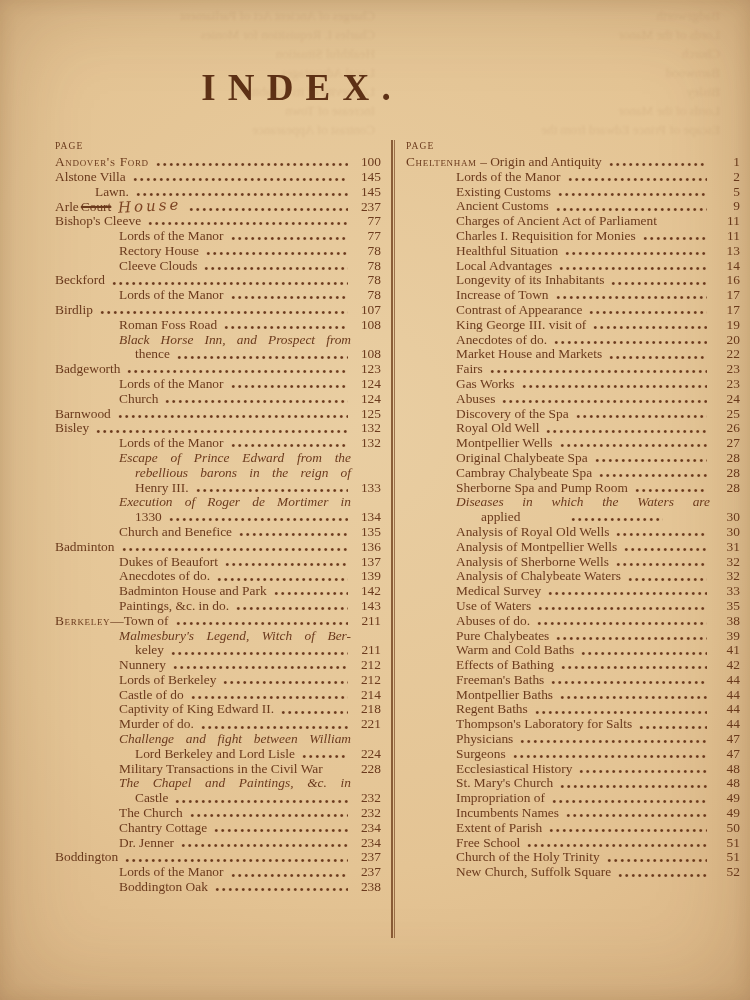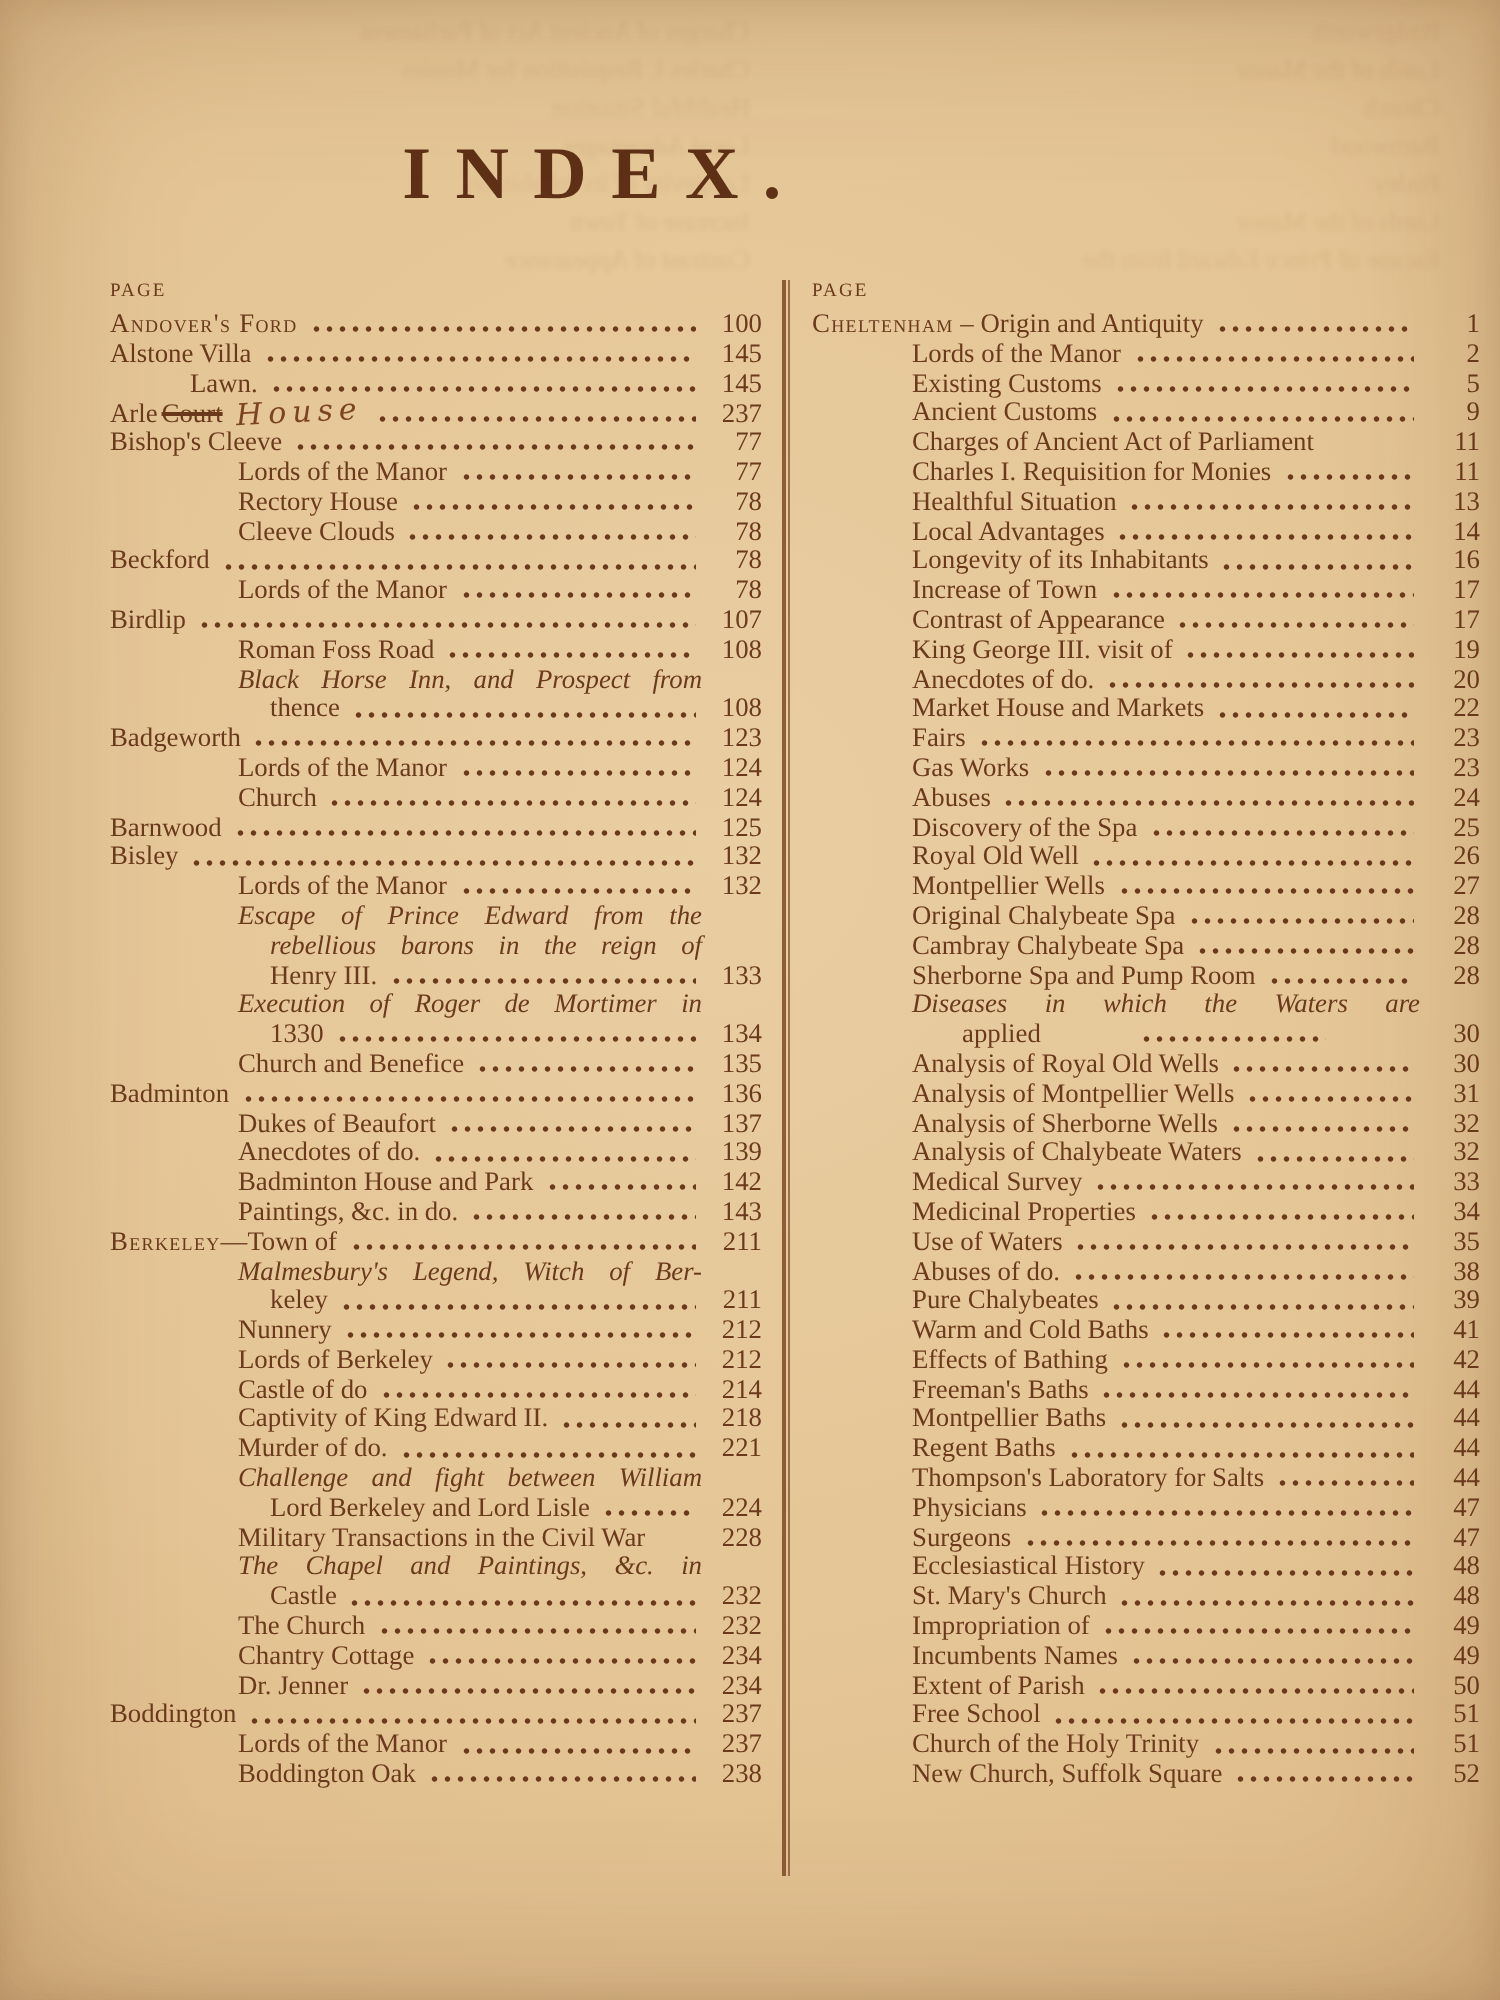--- a/index.html
+++ b/index.html
@@ -463,25 +463,20 @@
           <span class="txt">Analysis of Chalybeate Waters</span>
           <span class="dots"></span>
           <span class="pg">32</span>
         </div>
         <div class="row ind2">
           <span class="txt">Medical Survey</span>
           <span class="dots"></span>
           <span class="pg">33</span>
         </div>
         <div class="row ind2">
-          <span class="txt">Medicinal Properties</span>
-          <span class="dots"></span>
-          <span class="pg">34</span>
-        </div>
-        <div class="row ind2">
           <span class="txt">Use of Waters</span>
           <span class="dots"></span>
           <span class="pg">35</span>
         </div>
         <div class="row ind2">
           <span class="txt">Abuses of do.</span>
           <span class="dots"></span>
           <span class="pg">38</span>
         </div>
         <div class="row ind2">

